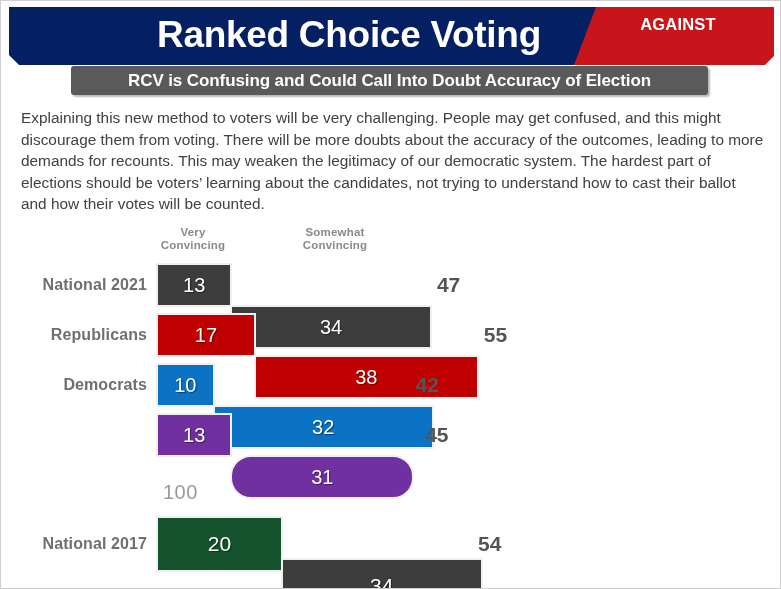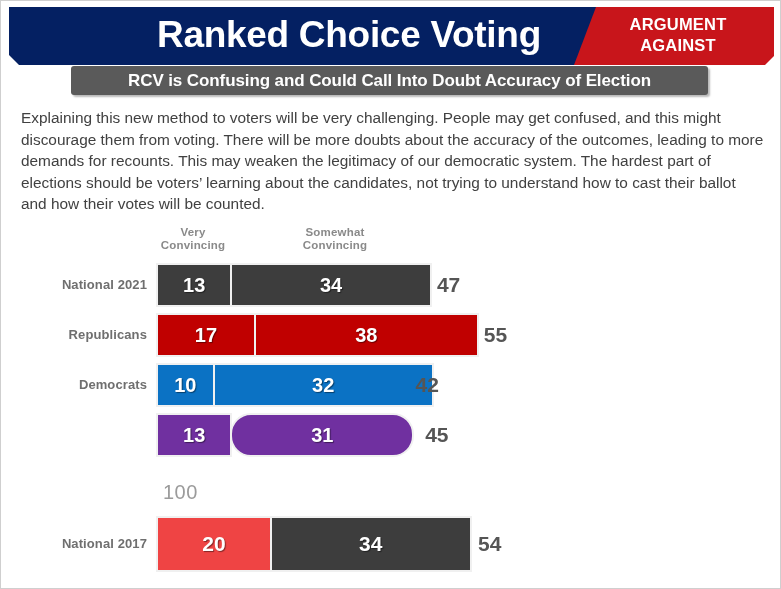--- a/index.html
+++ b/index.html
@@ -149,21 +149,21 @@
   }
   .row-label {
     position: absolute;
     left: 0;
     top: 0;
     width: 146px;
     height: 44px;
     line-height: 44px;
     text-align: right;
     color: #6f6f6f;
-    font-size: 13px;
+    font-size: 16px;
     font-weight: bold;
     letter-spacing: 0.1px;
     white-space: nowrap;
   }
   .bar-wrap {
     position: absolute;
     left: 155px;
     top: 0;
     height: 44px;
     display: flex;
@@ -172,24 +172,24 @@
   .seg {
     position: relative;
     height: 44px;
     box-sizing: border-box;
     border: 2px solid #f0f0f0;
     display: flex;
     align-items: center;
     justify-content: center;
     color: #ffffff;
     font-size: 20px;
-    font-weight: bold;
+    font-weight: normal;
     text-shadow: 1px 1px 1px rgba(0,0,0,0.45);
   }
-  .seg.seg2 { margin-left: -2px; }
+  .seg.seg2 { margin-left: -2px; margin-top: 42px; }
   .row-total {
     position: absolute;
     top: 0;
     height: 44px;
     line-height: 44px;
     color: #555555;
     font-size: 21px;
     font-weight: bold;
     padding-left: 5px;
     white-space: nowrap;
@@ -219,21 +219,20 @@
 </head>
 <body>
 
 <div class="slide">
 
   <div class="header-band">
     <div class="header-navy"></div>
     <div class="header-title">Ranked Choice Voting</div>
     <div class="header-red">
       <div class="header-red-text">
-        <div>ARGUMENT</div>
         <div>AGAINST</div>
       </div>
     </div>
   </div>
 
   <div class="subtitle-bar">
     <div class="subtitle-text">RCV is Confusing and Could Call Into Doubt Accuracy of Election</div>
   </div>
 
   <div class="body-text">Explaining this new method to voters will be very challenging. People may get confused, and this might discourage them from voting. There will be more doubts about the accuracy of the outcomes, leading to more demands for recounts. This may weaken the legitimacy of our democratic system. The hardest part of elections should be voters’ learning about the candidates, not trying to understand how to cast their ballot and how their votes will be counted.</div>
@@ -284,21 +283,21 @@
           <div class="row-total" style="left: 419.15px;">45</div>
         </div>
       </div>
 
     <div class="axis-note">100</div>
 
     <div class="row-2017" id="row-2017-host">
         <div class="bar-row" style="height: 56px;">
           <div class="row-label">National 2017</div>
           <div class="bar-wrap">
-            <div class="seg seg1" style="width: 116px; background: #ef4444;">20</div>
+            <div class="seg seg1" style="width: 127px; background: #14532d;">20</div>
             <div class="seg seg2" style="width: 201.58px; background: rgb(61, 61, 61);">34</div>
           </div>
           <div class="row-total" style="left: 471.98px;">54</div>
         </div>
       </div>
 
   </div>
 
 </div>
 

